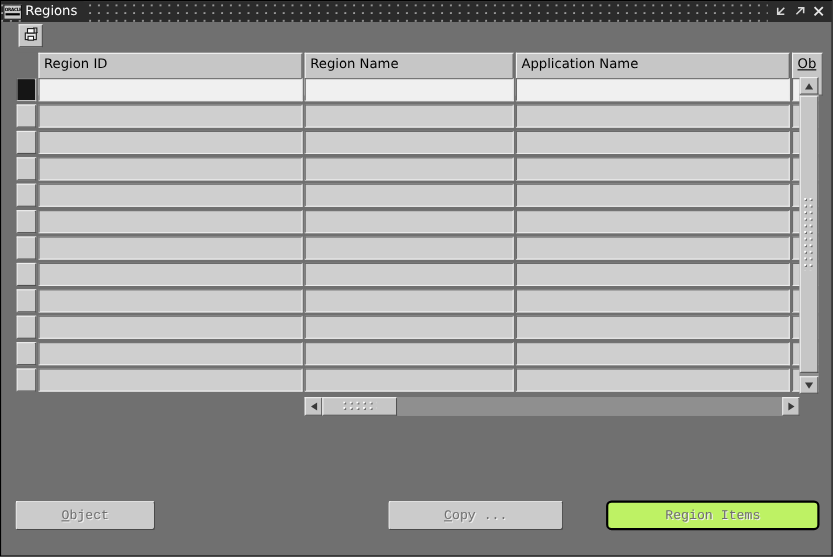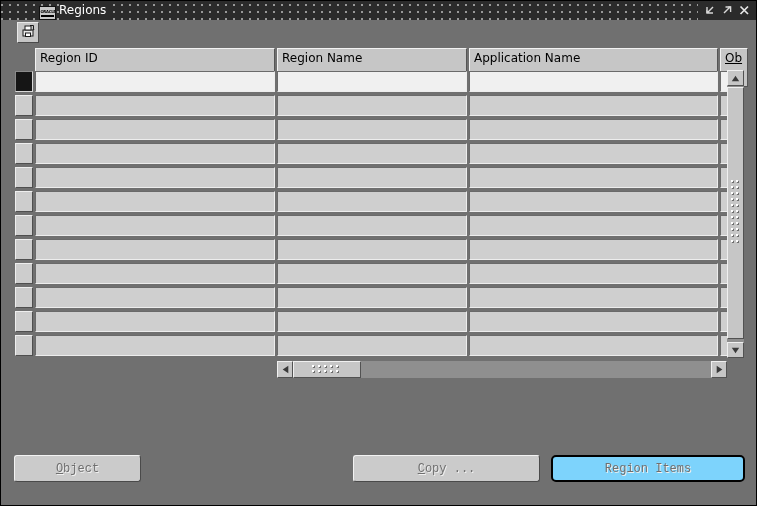--- a/index.html
+++ b/index.html
@@ -31,23 +31,22 @@
     position: absolute;
     left: 0; top: 0;
     width: 755px;
     height: 19px;
     background-color: #2b2b2b;
     background-image:
       radial-gradient(circle at 1px 1px, #9a9a9a 0.7px, rgba(0,0,0,0) 1.2px);
     background-size: 8px 7px;
     background-position: 0 3px;
     display: flex;
-    align-items: flex-end;
-    box-sizing: border-box;
-    padding-left: 36px;
+    align-items: center;
+    box-sizing: border-box;
   }
   .title-icon {
     width: 17px;
     height: 14px;
     margin-left: 2px;
     margin-right: 3px;
     background: #c8c8c8;
     border: 1px solid #111;
     box-sizing: border-box;
     display: flex;
@@ -385,21 +384,21 @@
     text-shadow: 1px 1px 0 #f0f0f0;
     display: flex;
     align-items: center;
     justify-content: center;
     cursor: default;
     white-space: nowrap;
   }
   .btn.default {
     border: 2px solid #000;
     border-radius: 5px;
-    background: #7dd3fc;
+    background: #bef264;
     color: #6f6f6f;
   }
   .btn u { text-decoration: underline; }
 </style>
 </head>
 <body>
 
 <div id="app">
 
   <div class="titlebar">
@@ -598,21 +597,21 @@
         </span>
       </div>
     </div>
   </div>
 
 
   <div class="btn-row">
     <div class="btn" style="left:13px; width:127px;">
       <span><u>O</u>bject</span>
     </div>
-    <div class="btn" style="left:352px; width:187px;">
+    <div class="btn" style="left:352px; width:159px;">
       <span><u>C</u>opy ...</span>
     </div>
     <div class="btn default" style="left:550px; width:194px;">
       <span>Region Items</span>
     </div>
   </div>
 
 </div>
 
 </body></html>

